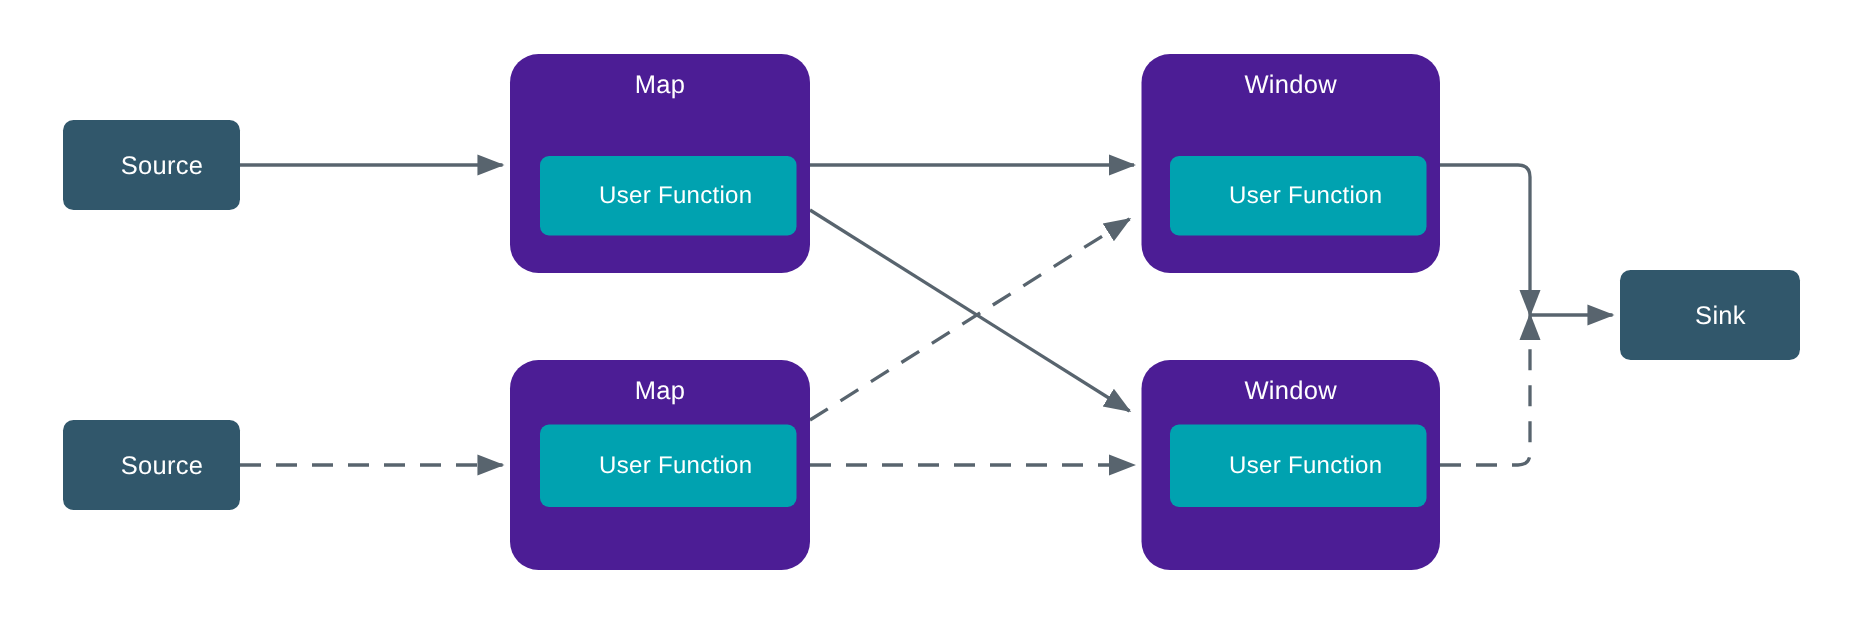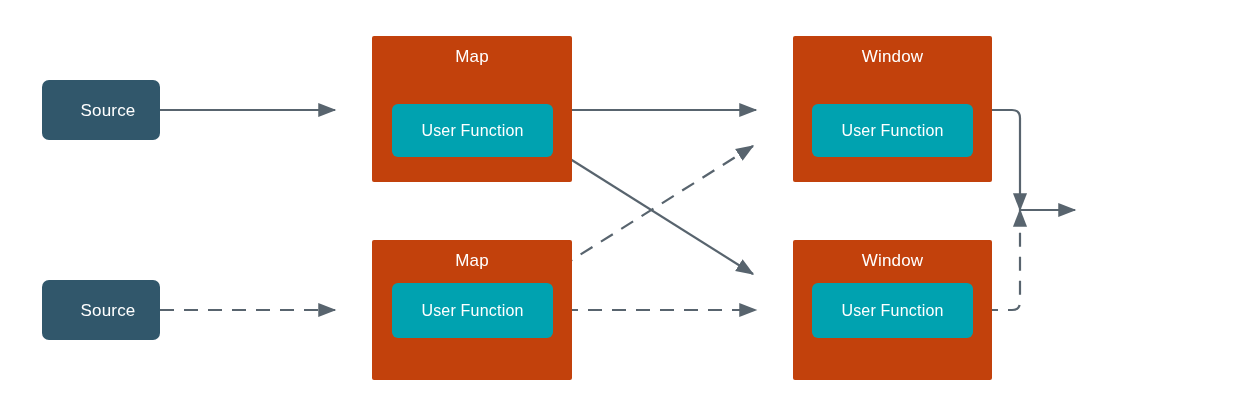--- a/index.html
+++ b/index.html
@@ -36,42 +36,42 @@
     justify-content: center;
   }
   .node-terminal .node-label {
     color: #ffffff;
     font-size: 17px;
     line-height: 1;
     letter-spacing: 0.2px;
     margin-left: 14px;
   }
   .node-operator {
-    background: #c2410c;
-    border-radius: 2px;
-    margin-left: 32px;
+    background: #4c1d95;
+    border-radius: 19px;
   }
   .node-operator > .operator-title {
     position: absolute;
     left: 0;
     right: 0;
     top: 12px;
     text-align: center;
     color: #ffffff;
     font-size: 17px;
     line-height: 1;
     letter-spacing: 0.2px;
   }
   .inner-box {
     position: absolute;
     background: #00a2b0;
     border-radius: 6px;
     display: flex;
     align-items: center;
     justify-content: center;
+    padding-left: 10px;
   }
   .inner-box .inner-label {
     color: #ffffff;
     font-size: 16px;
     line-height: 1;
     letter-spacing: 0.2px;
   }
 </style>
 </head>
 <body>
@@ -136,14 +136,17 @@
     </div>
   </div>
 
   <div class="node node-operator" style="left:761px; top:240px; width:199px; height:140px;">
     <div class="operator-title">Window</div>
     <div class="inner-box" style="left:19px; top:43px; width:161px; height:55px;">
       <span class="inner-label">User Function</span>
     </div>
   </div>
 
+  <div class="node node-terminal" style="left:1080px; top:180px; width:120px; height:60px;">
+    <span class="node-label">Sink</span>
+  </div>
 
 </div>
 
 </body></html>

